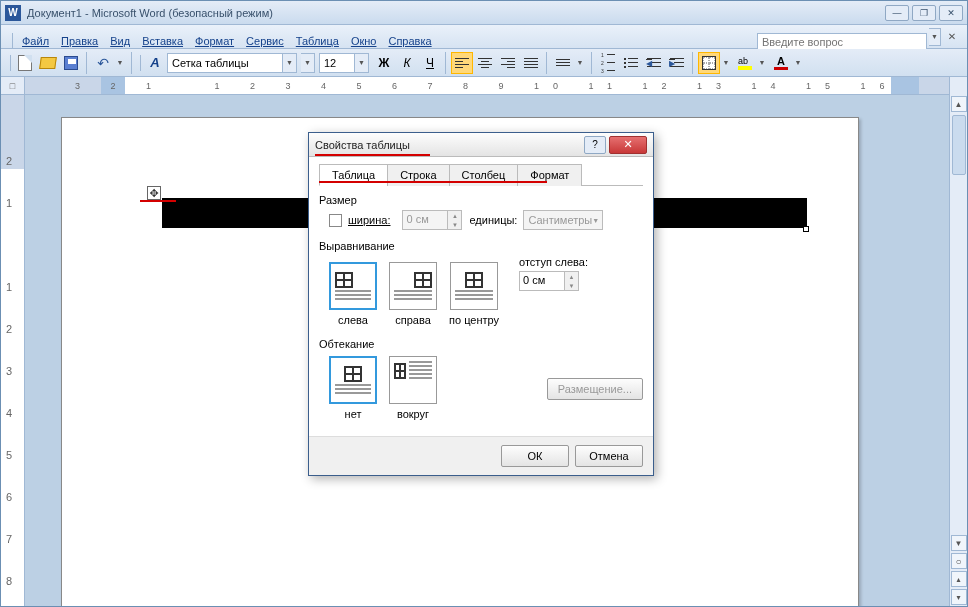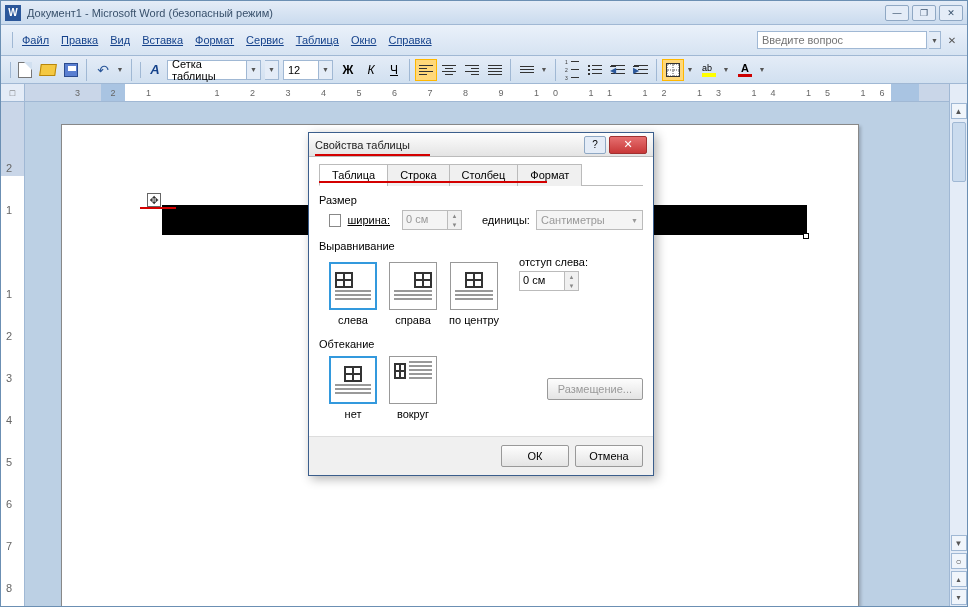--- a/index.html
+++ b/index.html
@@ -7,21 +7,21 @@
 
 
 .window { width: 968px; height: 607px; border: 1px solid #6b8fb3; background: #cfe0f2; display: flex; flex-direction: column; }
 .titlebar { height: 24px; background: linear-gradient(#e4ecf7,#cadbee); display: flex; align-items: center; padding: 0 4px; border-bottom: 1px solid #a0b8d4; }
 .titlebar .app-icon { width: 16px; height: 16px; background: #2b579a; margin-right: 6px; display: flex; align-items: center; justify-content: center; color: #fff; font-weight: bold; font-size: 10px; }
 .titlebar .title-text { flex: 1; color: #39516c; }
 .win-controls { display: flex; gap: 3px; }
 .win-btn { width: 24px; height: 16px; border: 1px solid #8fa8c4; background: #e4ecf7; border-radius: 2px; display: flex; align-items: center; justify-content: center; font-size: 9px; color: #39516c; }
 .win-btn.close { background: #e4ecf7; }
 
-.menubar { height: 24px; background: linear-gradient(#eaf1fa,#d6e3f2); display: flex; align-items: center; padding: 15px 8px; border-bottom: 1px solid #a0b8d4; }
+.menubar { height: 24px; background: linear-gradient(#eaf1fa,#d6e3f2); display: flex; padding: 8px 8px; border-bottom: 1px solid #a0b8d4; }
 .menu-sep { width: 1px; height: 16px; background: #a0b8d4; margin: 0 3px; }
 .menu-item { padding: 2px 6px; color: #15428b; cursor: default; }
 .menu-item u { text-decoration: underline; }
 .ask-box { margin-left: auto; width: 170px; height: 18px; border: 1px solid #a0b8d4; background: #fff; padding: 2px 4px; color: #999; }
 .ask-controls { display: flex; align-items: center; margin-left: 2px; }
 .ask-dd { width: 12px; height: 18px; border: 1px solid #a0b8d4; background: #e4ecf7; display: flex; align-items: center; justify-content: center; font-size: 7px; color: #555; border-left: none; }
 .ask-x { width: 14px; height: 14px; margin-left: 4px; display: flex; align-items: center; justify-content: center; color: #555; font-size: 10px; }
 
 .toolbar { height: 28px; background: linear-gradient(#e4ecf7,#d1e0f0); display: flex; align-items: center; padding: 0 6px; border-bottom: 1px solid #a0b8d4; gap: 0; }
 .tb-btn { width: 22px; height: 22px; border: 1px solid transparent; display: flex; align-items: center; justify-content: center; margin-right: 1px; }
@@ -173,21 +173,21 @@
     <div class="tb-sep"></div>
     <div class="tb-btn">
         <span class="ico-undo">↶</span>
       </div>
     <div class="dd-arrow">▼</div>
     <div class="tb-sep"></div>
     <div class="menu-sep"></div>
     <div class="tb-btn">
         <span class="ico-fonts">A</span>
       </div>
-    <div class="combo" style="width:80px">
+    <div class="combo" style="width:116px">
         <span>Сетка таблицы</span>
       </div>
     <div class="combo-dd">▼</div>
     <div class="combo-dd">▼</div>
     <div class="combo" style="width:36px">
         <span>12</span>
       </div>
     <div class="combo-dd">▼</div>
     <div class="tb-btn">
         <span class="ico-bold">Ж</span>
@@ -377,22 +377,22 @@
       <div class="row">
         <div class="checkbox"></div>
         <span><u>ширина:</u></span>
         <div style="display:flex;margin-left:6px">
           <div class="spin-input">0 см</div>
           <div class="spin-btns">
               <div>▲</div>
               <div>▼</div>
             </div>
         </div>
-        <span style="margin-left:14px">единицы:</span>
-        <div class="select" style="width:112px">
+        <span style="margin-left:1px">единицы:</span>
+        <div class="select" style="width:80px">
           <span>Сантиметры</span>
             <span class="dd">▼</span>
         </div>
       </div>
 
       <div class="group-label">Выравнивание</div>
       <div style="display:flex">
         <div class="align-opts">
           <div class="align-opt">
             <div class="opt-box selected">

